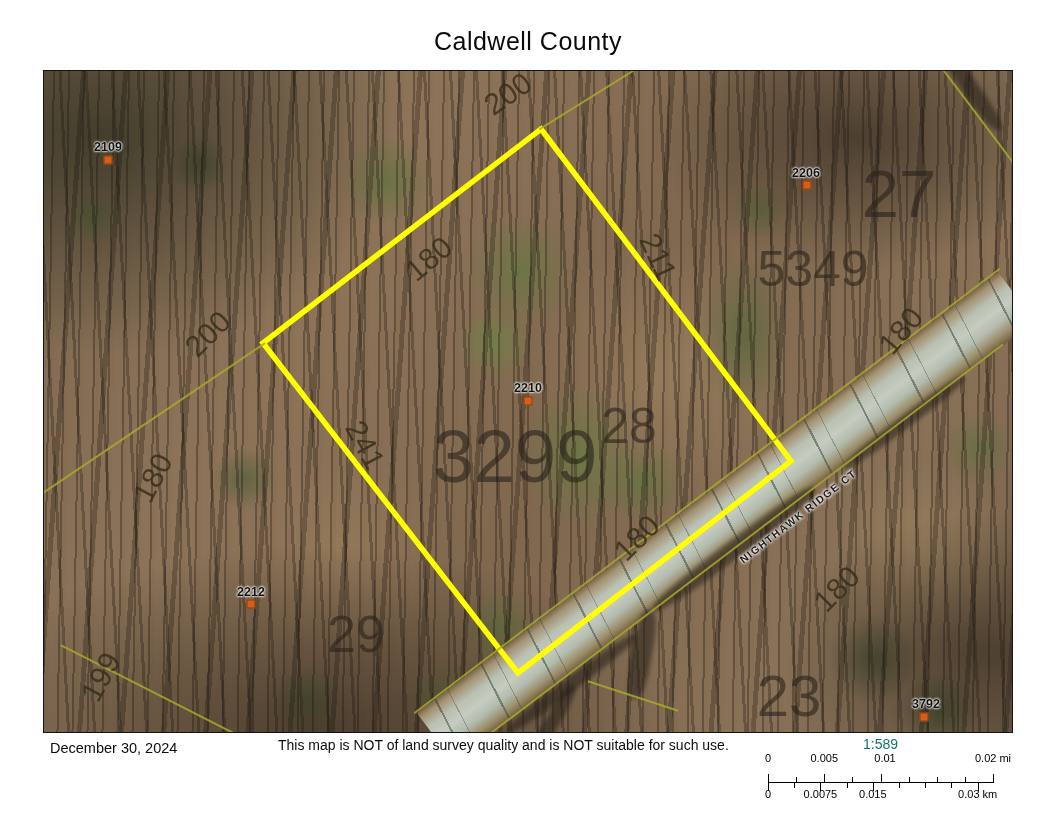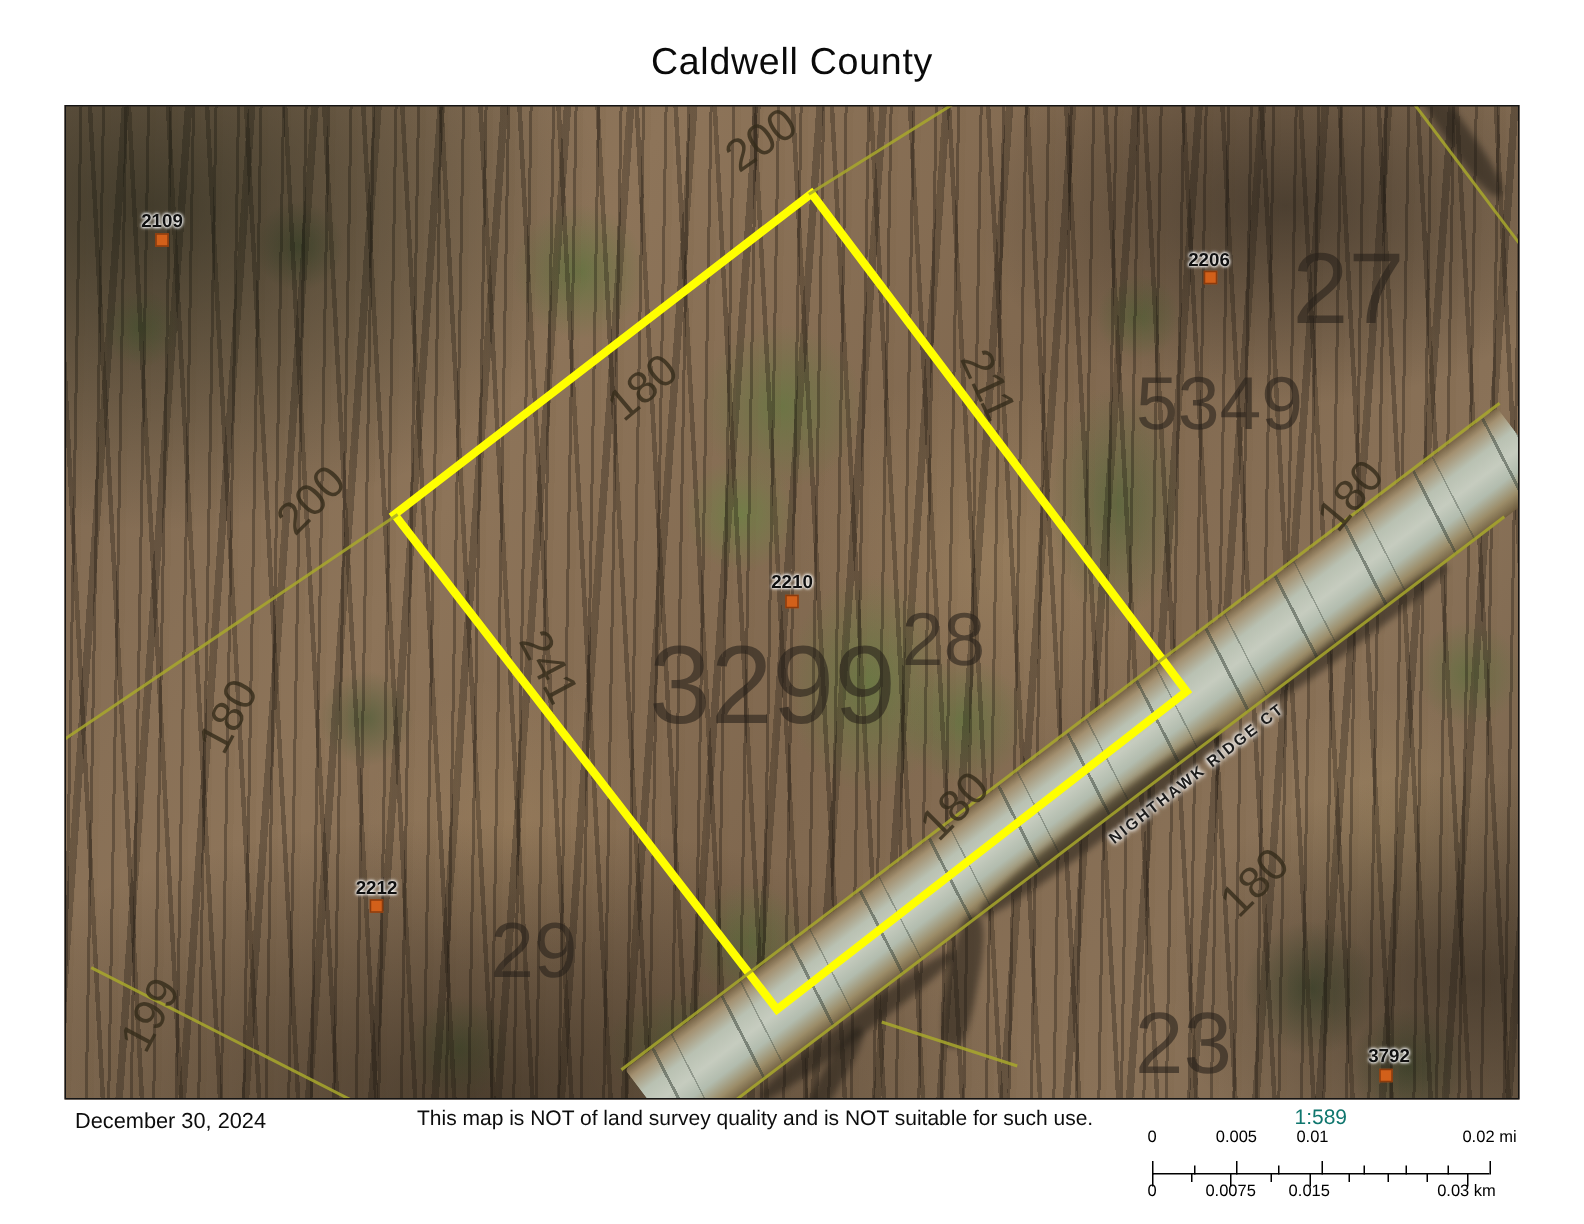--- a/index.html
+++ b/index.html
@@ -161,21 +161,21 @@
 <div class="footer-date">December 30, 2024</div>
 <div class="footer-disclaimer">This map is NOT of land survey quality and is NOT suitable for such use.</div>
 
 <div id="scalebar">
   <div class="sb-ratio">1:589</div>
   <div class="sb-line"></div>
 <div class="sb-lab mi" style="left: 0px;">0</div>
     <div class="sb-tick up" style="left: 0px;"></div>
     <div class="sb-lab mi" style="left: 56.25px;">0.005</div>
     <div class="sb-tick up" style="left: 56.25px;"></div>
-    <div class="sb-lab mi" style="left: 107px;">0.01</div>
+    <div class="sb-lab mi" style="left: 117px;">0.01</div>
     <div class="sb-tick up" style="left: 112.5px;"></div>
     <div class="sb-lab mi" style="left: 225px;">0.02 mi</div>
     <div class="sb-tick up" style="left: 225px;"></div>
     <div class="sb-lab km" style="left: 0px;">0</div>
     <div class="sb-tick down" style="left: 0px;"></div>
     <div class="sb-lab km" style="left: 52.425px;">0.0075</div>
     <div class="sb-tick down" style="left: 52.425px;"></div>
     <div class="sb-lab km" style="left: 104.85px;">0.015</div>
     <div class="sb-tick down" style="left: 104.85px;"></div>
     <div class="sb-lab km" style="left: 209.7px;">0.03 km</div>

